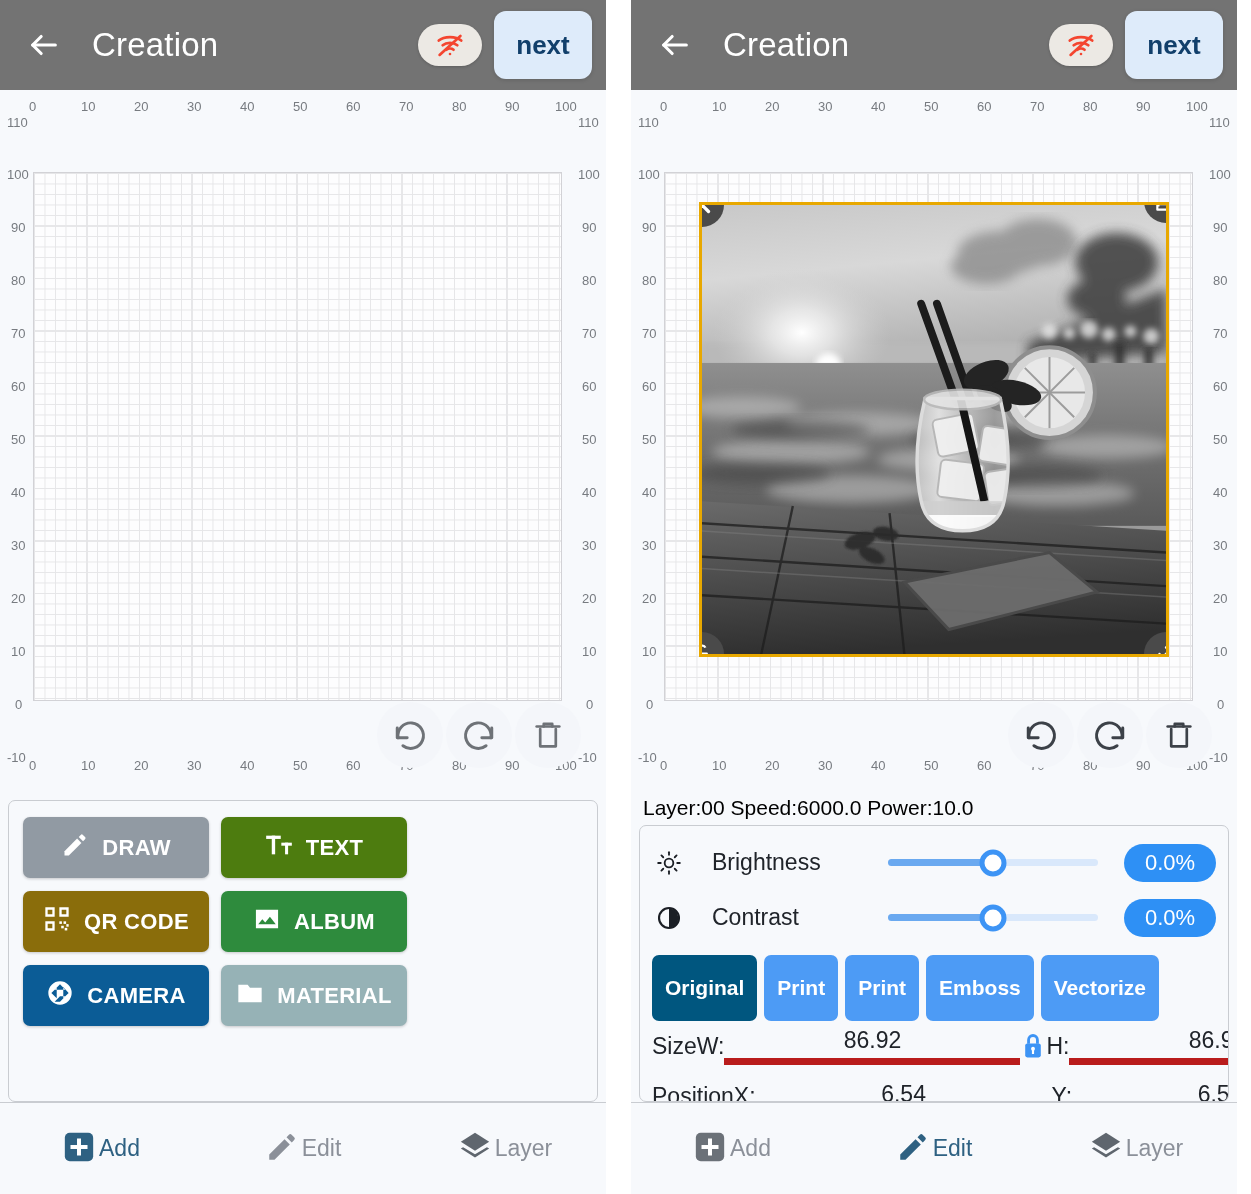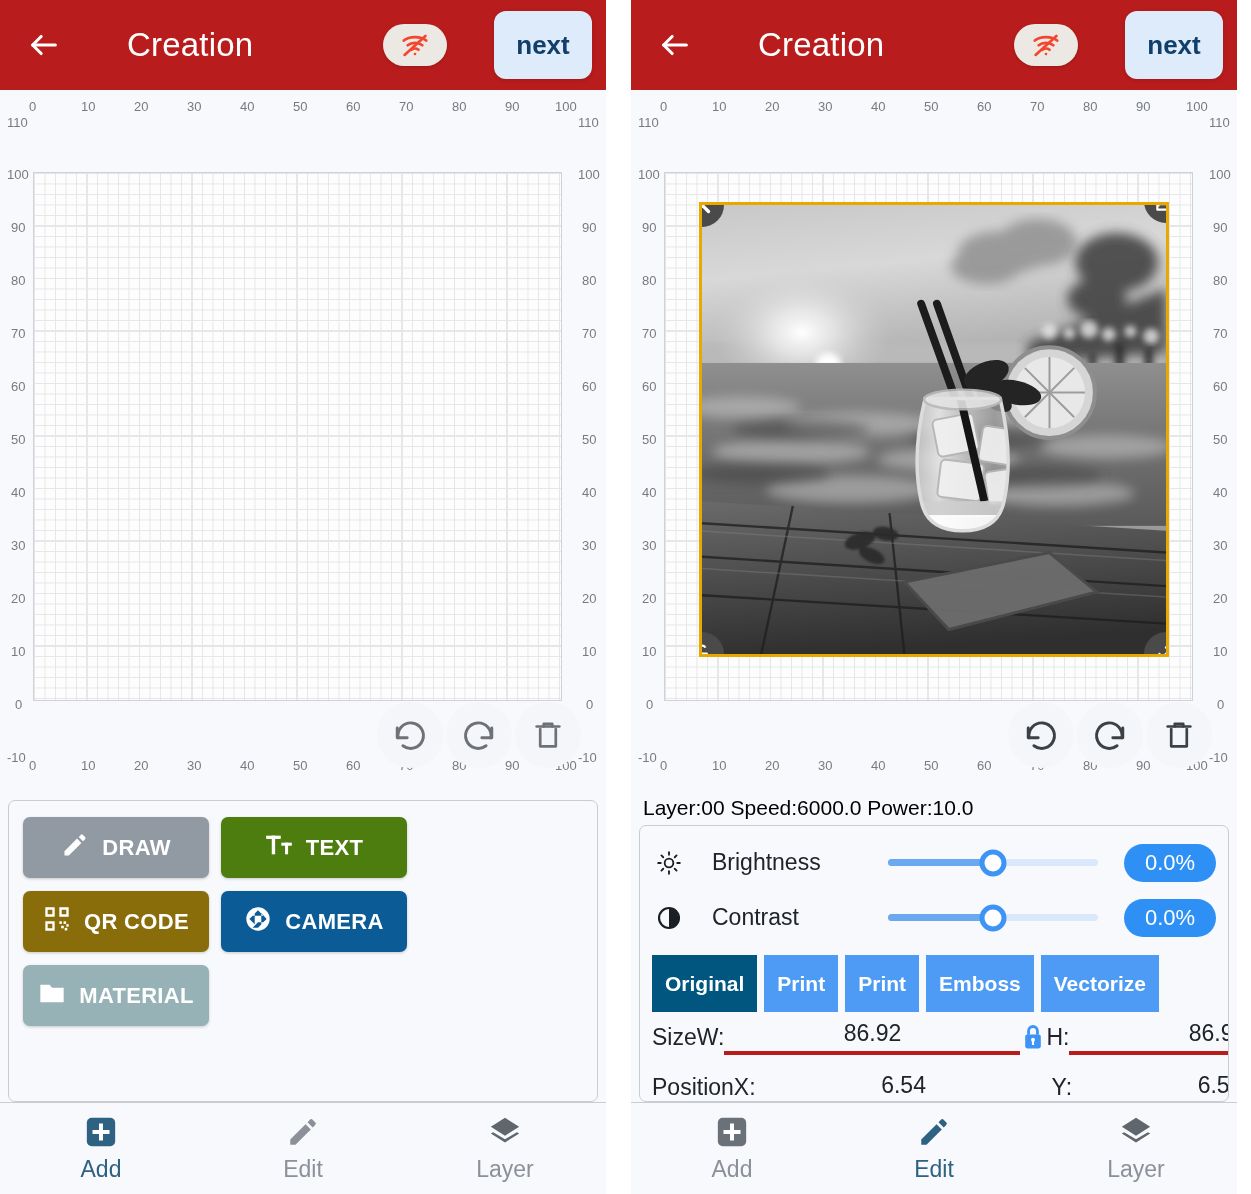--- a/index.html
+++ b/index.html
@@ -15,25 +15,24 @@
     width: 606px; height: 1194px;
     background: #f7f9fc;
     display: flex; flex-direction: column;
     overflow: hidden;
   }
   .panel.left { margin-left: 0; }
 
   
   .header {
     height: 90px; flex: 0 0 90px;
-    background: #b91c1c;
+    background: #737373;
     display: flex; align-items: center;
     padding: 0 14px 0 22px;
     position: relative;
-    gap: 35px;
   }
   .back-arrow {
     width: 44px; height: 44px;
     display: flex; align-items: center; justify-content: center;
     cursor: pointer;
   }
   .back-arrow svg { width: 34px; height: 34px; }
   .app-title {
     color: #ffffff; font-size: 33px; font-weight: 400;
     margin-left: 26px; letter-spacing: 0.2px;
@@ -175,58 +174,58 @@
   }
   .val-pill {
     width: 92px; height: 38px; border-radius: 19px;
     background: #2e90f5; color: #ffffff;
     font-size: 22px; display: flex;
     align-items: center; justify-content: center;
     flex: 0 0 92px;
   }
   .filter-row { display: flex; gap: 7px; margin-top: 10px; }
   .filter-btn {
-    height: 57px; border: none; border-radius: 0;
+    height: 66px; border: none; border-radius: 7px;
     background: #4d9bf5; color: #ffffff;
     font-family: "Liberation Sans", sans-serif;
     font-size: 21px; font-weight: 700;
     padding: 0 13px; cursor: pointer;
     white-space: nowrap;
   }
   .filter-btn.active { background: #00567f; }
   .field-row {
     display: flex; align-items: center;
     height: 50px; gap: 0;
     font-size: 23px; color: #20242a;
   }
   .f-label { width: 92px; }
   .f-key { width: 46px; }
   .f-input {
-    flex: 1; border: none; border-bottom: 4px solid #b91c1c;
+    flex: 1; border: none; border-bottom: 7px solid #b91c1c;
     background: transparent; text-align: center;
     font-family: "Liberation Sans", sans-serif;
     font-size: 23px; color: #20242a;
     padding-bottom: 4px; outline: none;
   }
   .f-input.noline { border-bottom: none; }
   .lock-icon {
     width: 46px; display: flex; align-items: center; justify-content: center;
     cursor: pointer;
   }
   .lock-icon svg { width: 26px; height: 32px; }
 
   
   .bottom-nav {
     flex: 0 0 92px; height: 92px;
     background: #f7f9fc;
     border-top: 1px solid #c9ccd1;
     display: flex; align-items: center;
   }
   .nav-item {
-    flex: 1; display: flex; flex-direction: column;
+    flex: 1; display: flex; flex-direction: row;
     align-items: center; justify-content: center; gap: 3px;
     cursor: pointer;
   }
   .nav-item svg { width: 34px; height: 34px; }
   .nav-label { font-size: 23px; color: #8b9099; }
   .nav-item.active .nav-label { color: #2e6182; }
 </style>
 </head>
 <body>
 
@@ -357,20 +356,27 @@
                 <path d="M2 2h8v8H2V2zm2 2v4h4V4H4z"></path>
                 <path d="M14 2h8v8h-8V2zm2 2v4h4V4h-4z"></path>
                 <path d="M2 14h8v8H2v-8zm2 2v4h4v-4H4z"></path>
                 <rect x="14" y="14" width="2.2" height="2.2"></rect>
                 <rect x="17.6" y="14" width="2.2" height="2.2"></rect>
                 <rect x="20" y="16.4" width="2" height="2.2"></rect>
                 <rect x="15.6" y="17.8" width="2.2" height="2.2"></rect>
                 <rect x="18.6" y="19.6" width="2.2" height="2.2"></rect>
               </svg></span>
           <span class="bl">QR CODE</span>
+        </button>
+        <button class="big-btn" style="background:#2e8b3d">
+          <span><svg viewBox="0 0 24 24" fill="#ffffff">
+                <path d="M2.5 4h19v16h-19V4zm2 12.5h15L14.5 10l-4 5-2.5-2.7L4.5 16.5z"></path>
+                <circle cx="8" cy="8" r="1.6"></circle>
+              </svg></span>
+          <span class="bl">ALBUM</span>
         </button>
         <button class="big-btn" style="background:#0b5c96">
           <span><svg viewBox="0 0 24 24" fill="#ffffff">
                 <path d="M12 2a10 10 0 1 0 0 20 10 10 0 0 0 0-20zm0 2.6 4.6 4.6H7.4L12 4.6zM4.6 12l4.6-4.6v9.2L4.6 12zm2.8 7.4 4.6-4.6h4.6l-4.6 4.6H7.4zm12-7.4-4.6 4.6V6.8L19.4 12z"></path>
               </svg></span>
           <span class="bl">CAMERA</span>
         </button>
         <button class="big-btn" style="background:#96b2b6">
           <span><svg viewBox="0 0 24 24" fill="#ffffff">
                 <path d="M2 5h8l2 2.4h10V20H2V5zm3.5 6h13v1.8h-13V11zm0 3.5h8.5v1.8H5.5v-1.8z"></path>

